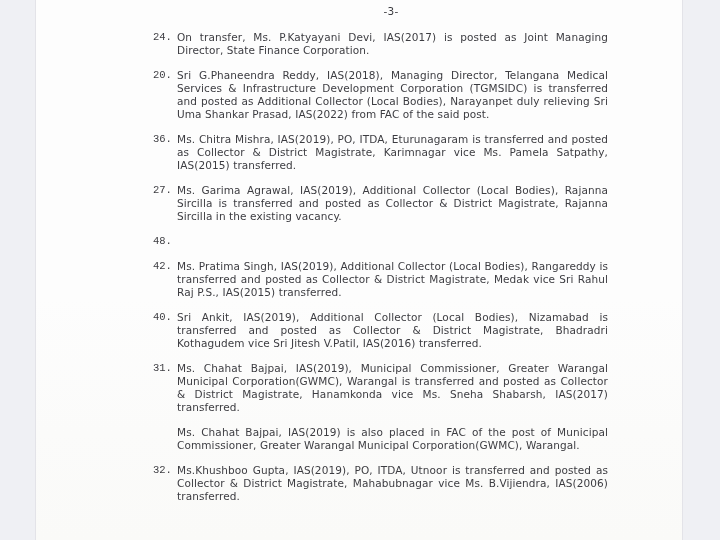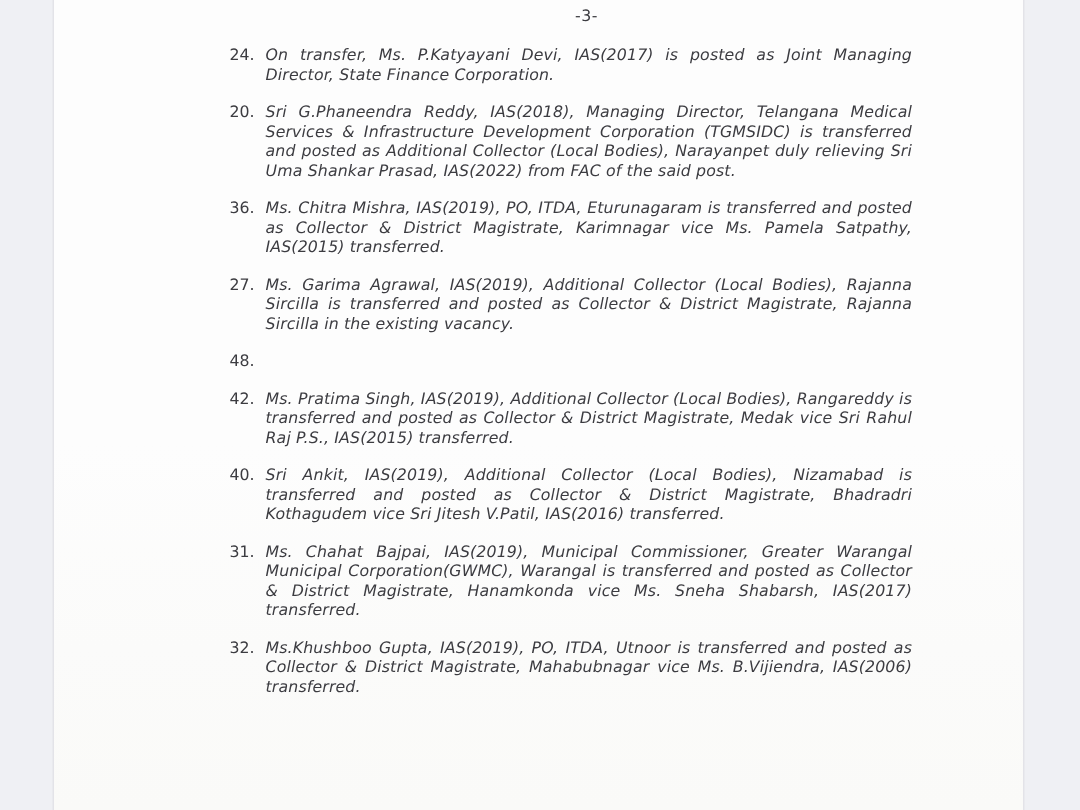--- a/index.html
+++ b/index.html
@@ -35,28 +35,28 @@
   }
   .order-item {
     display: flex;
     margin: 0 0 12px 117px;
     font-size: 10.5px;
     line-height: 13px;
   }
   .order-item .num {
     flex: 0 0 24px;
     text-align: left;
+    font-family: Liberation Mono, monospace;
   }
   .order-item .txt {
     width: 431px;
     text-align: justify;
     text-align-last: left;
     text-justify: inter-word;
     letter-spacing: 0.1px;
-    font-style: italic;
   }
 </style>
 </head>
 <body>
 
 <div class="viewer">
   <div class="page">
 
     <div class="page-number">-3-</div>
 
@@ -92,20 +92,24 @@
     <div class="order-item">
       <span class="num">40.</span>
       <span class="txt">Sri Ankit, IAS(2019), Additional Collector (Local Bodies), Nizamabad is transferred and posted as Collector &amp; District Magistrate, Bhadradri Kothagudem vice Sri Jitesh V.Patil, IAS(2016) transferred.</span>
     </div>
 
     <div class="order-item">
       <span class="num">31.</span>
       <span class="txt">Ms. Chahat Bajpai, IAS(2019), Municipal Commissioner, Greater Warangal Municipal Corporation(GWMC), Warangal is transferred and posted as Collector &amp; District Magistrate, Hanamkonda vice Ms. Sneha Shabarsh, IAS(2017) transferred.</span>
     </div>
 
+    <div class="order-item">
+      <span class="num"></span>
+      <span class="txt">Ms. Chahat Bajpai, IAS(2019) is also placed in FAC of the post of Municipal Commissioner, Greater Warangal Municipal Corporation(GWMC), Warangal.</span>
+    </div>
 
     <div class="order-item">
       <span class="num">32.</span>
       <span class="txt">Ms.Khushboo Gupta, IAS(2019), PO, ITDA, Utnoor is transferred and posted as Collector &amp; District Magistrate, Mahabubnagar vice Ms. B.Vijiendra, IAS(2006) transferred.</span>
     </div>
 
   </div>
 </div>
 
 </body></html>

